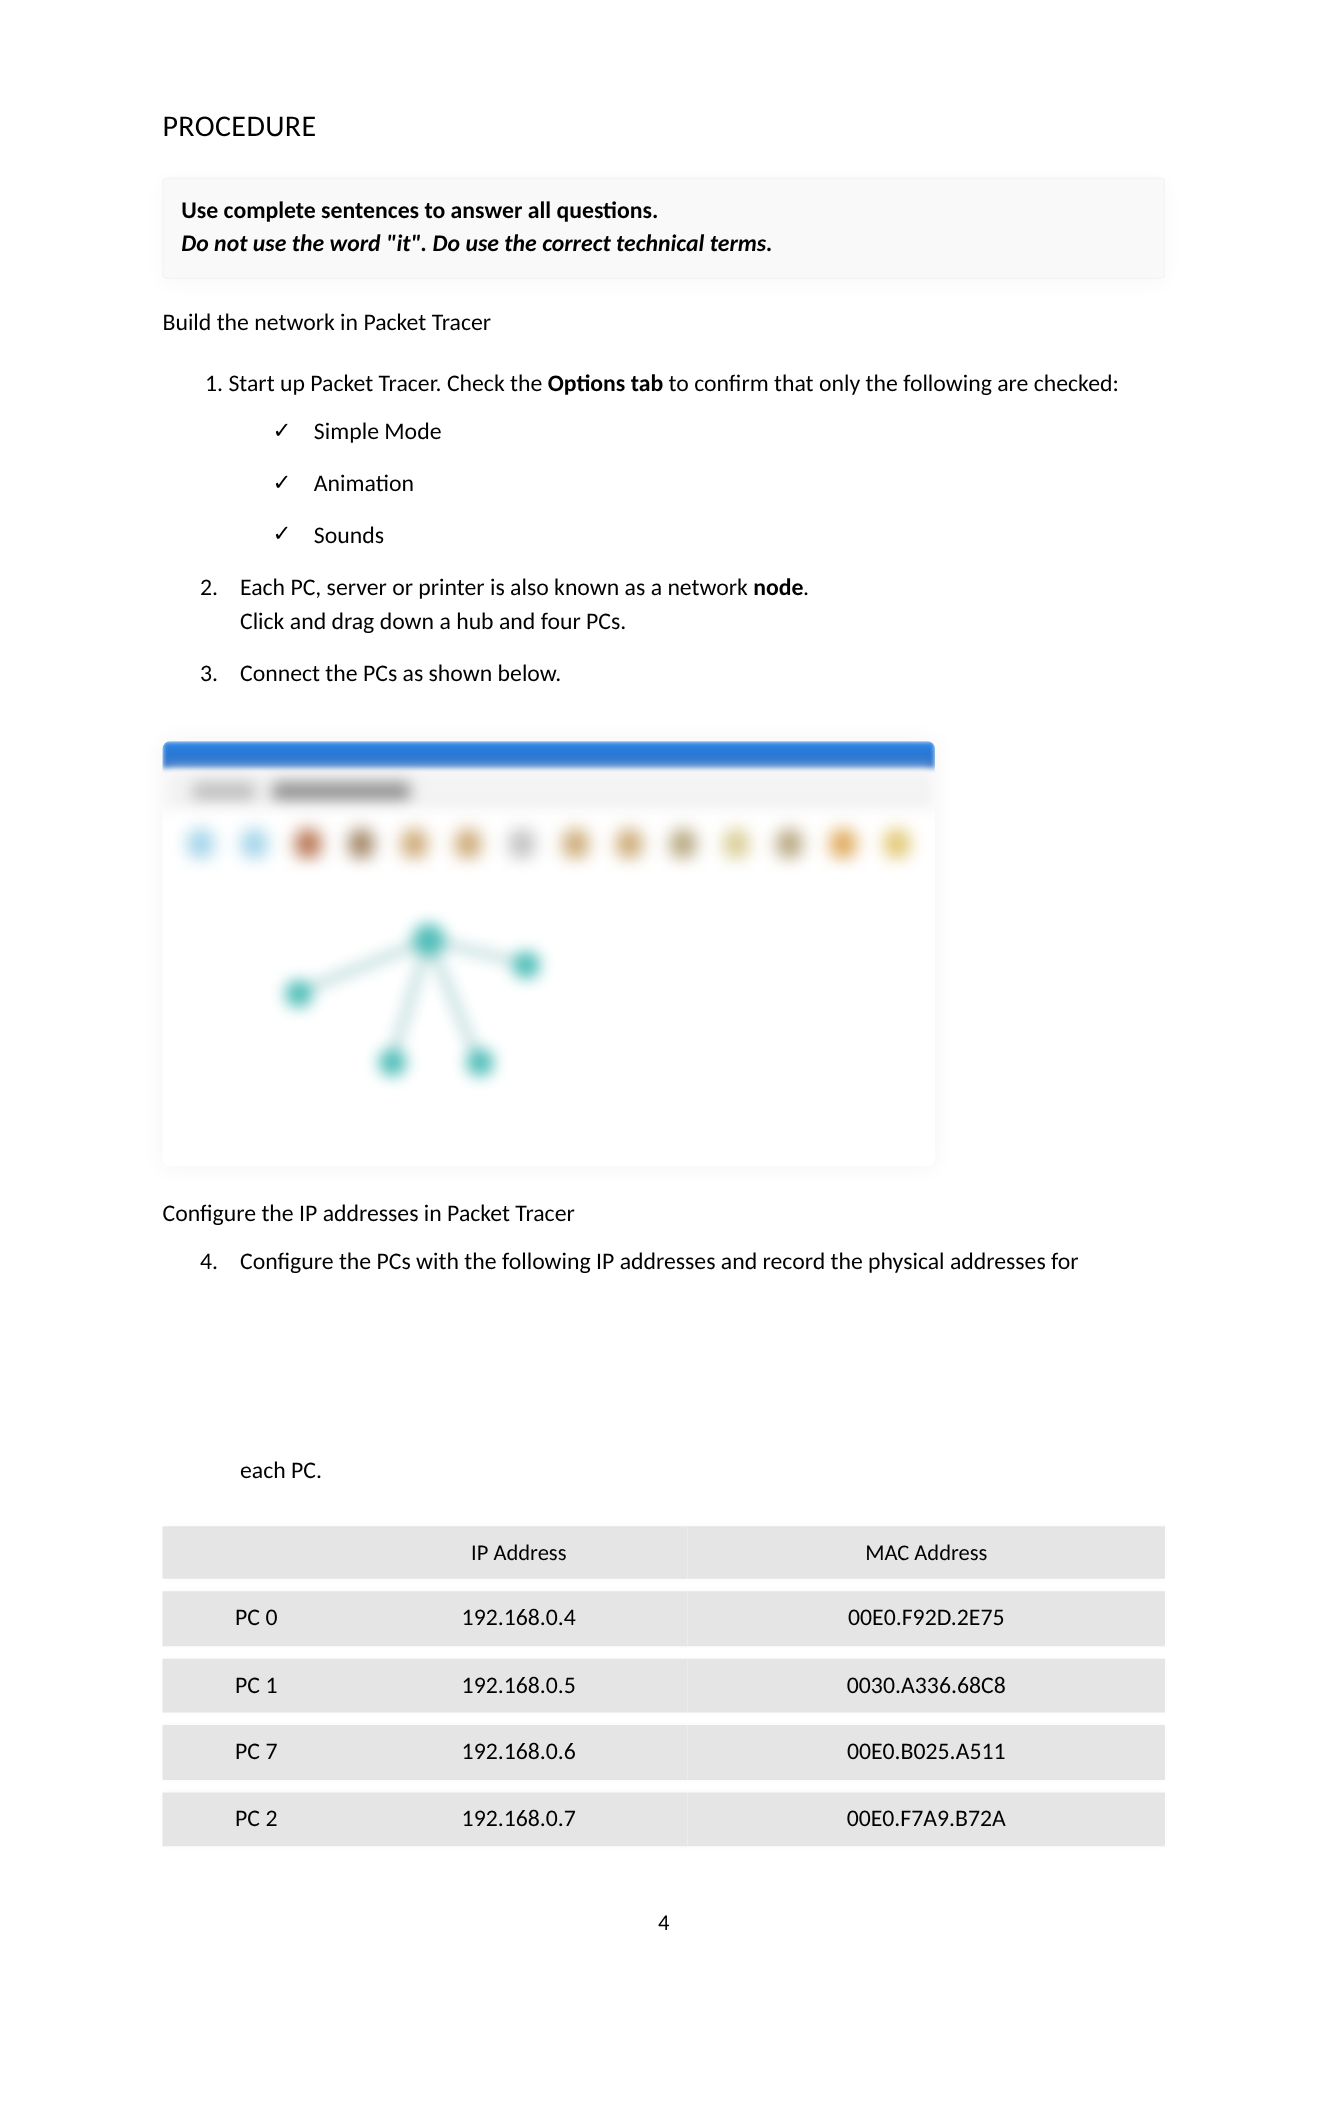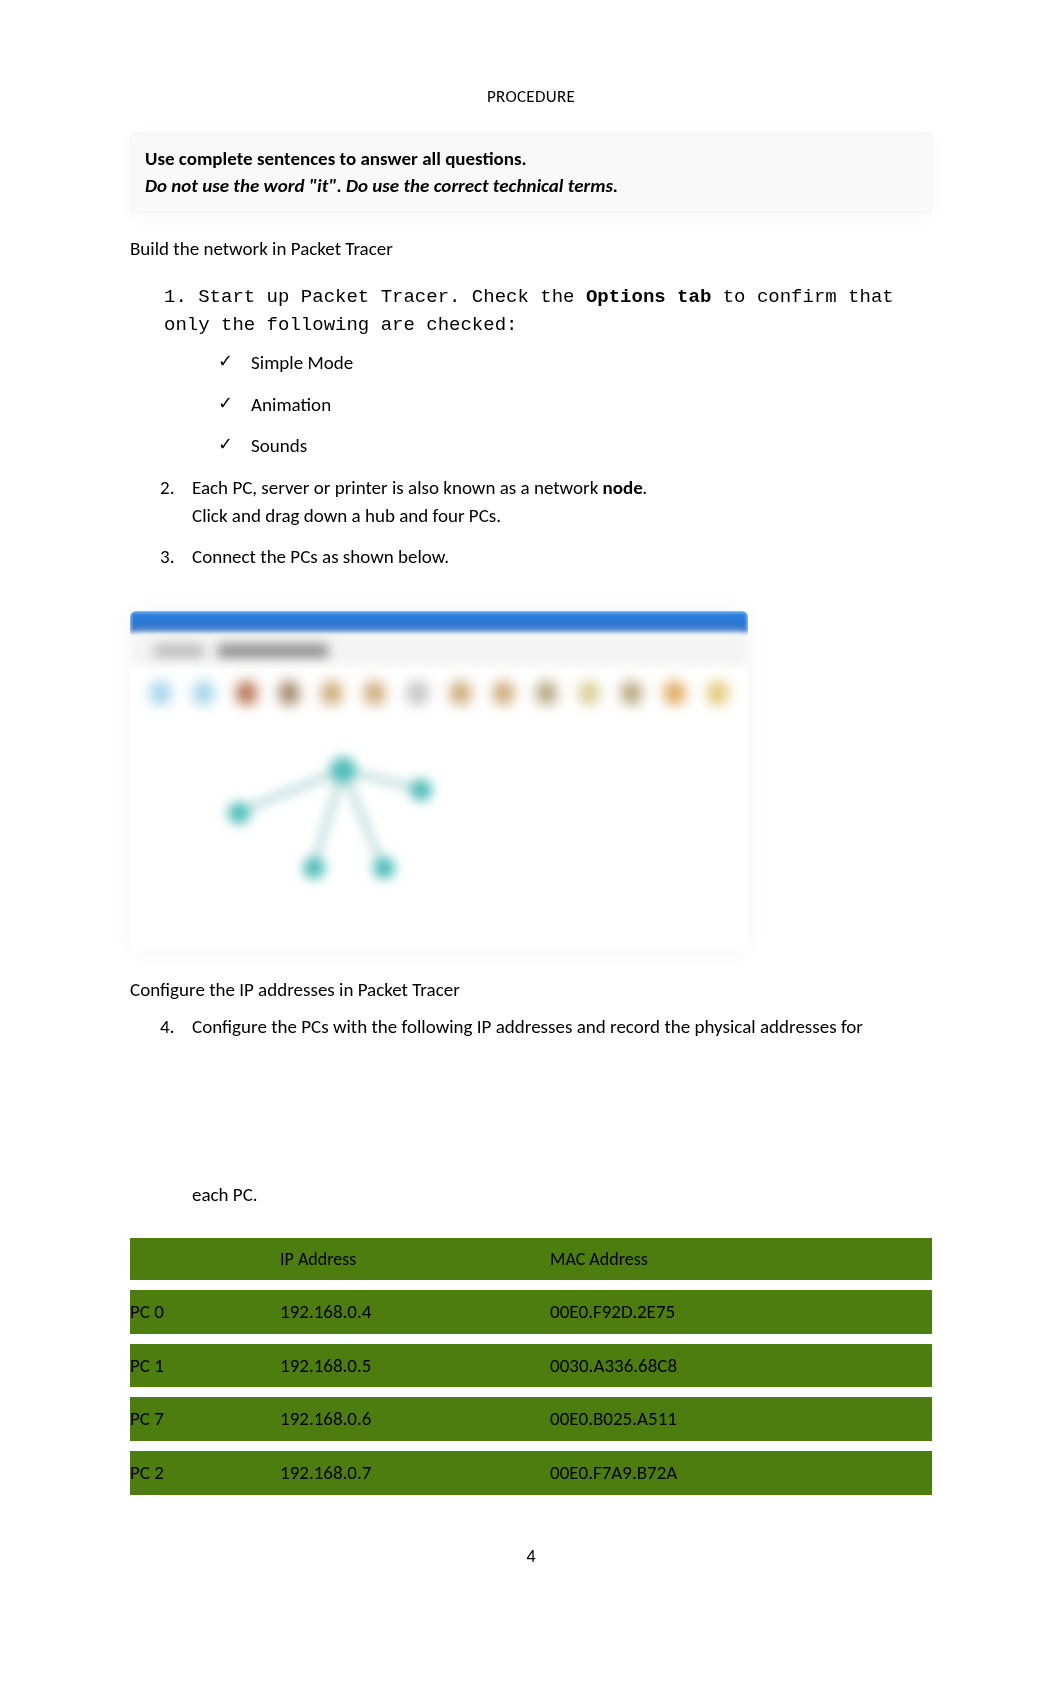--- a/index.html
+++ b/index.html
@@ -7,24 +7,23 @@
       margin: 0;
       font-family: Calibri, Arial, sans-serif;
       font-size: 19px;
       color: #000;
       background: #fff;
       width: 1062px;
       padding: 85px 130px 60px 130px;
       line-height: 1.45;
     }
     .section-heading {
-      font-size: 17px;
+      font-size: 24px;
       margin-bottom: 22px;
       letter-spacing: 0.3px;
-      text-align: center;
     }
     .callout {
       background: #f9f9f9;
       border: 1px solid #f4f4f4;
       box-shadow: 0 4px 18px rgba(0,0,0,0.03);
       padding: 12px 14px 12px 14px;
       margin-bottom: 22px;
       border-radius: 3px;
     }
     .callout .line1 {
@@ -37,21 +36,20 @@
       font-style: italic;
     }
     .subhead {
       margin: 8px 0 22px 0;
     }
     .list-1 {
       margin-left: 34px;
     }
     .list-1 .item {
       margin-bottom: 4px;
-      font-family: Liberation Mono, monospace;
     }
     .check-list {
       margin-left: 88px;
       margin-top: 10px;
     }
     .check-list .check-item {
       display: flex;
       align-items: flex-start;
       gap: 18px;
       margin: 8px 0 14px 0;
@@ -157,21 +155,22 @@
       border-collapse: separate;
       border-spacing: 0 10px;
       margin-top: -6px;
     }
     .table td {
       padding: 8px 0;
       vertical-align: middle;
     }
     .table tr {
       box-shadow: 0 1px 6px rgba(0,0,0,0.02), 0 -1px 6px rgba(0,0,0,0.02);
-      background: #4d7c0f;
+      background: #e5e5e5;
+      text-align: center;
     }
     .th-row td { font-size: 18px; }
     .col-pc { width: 150px; padding-left: 0 !important; }
     .col-ip { width: 270px; }
     .col-mac { }
     .page-num {
       text-align: center;
       margin-top: 38px;
       font-size: 18px;
     }

